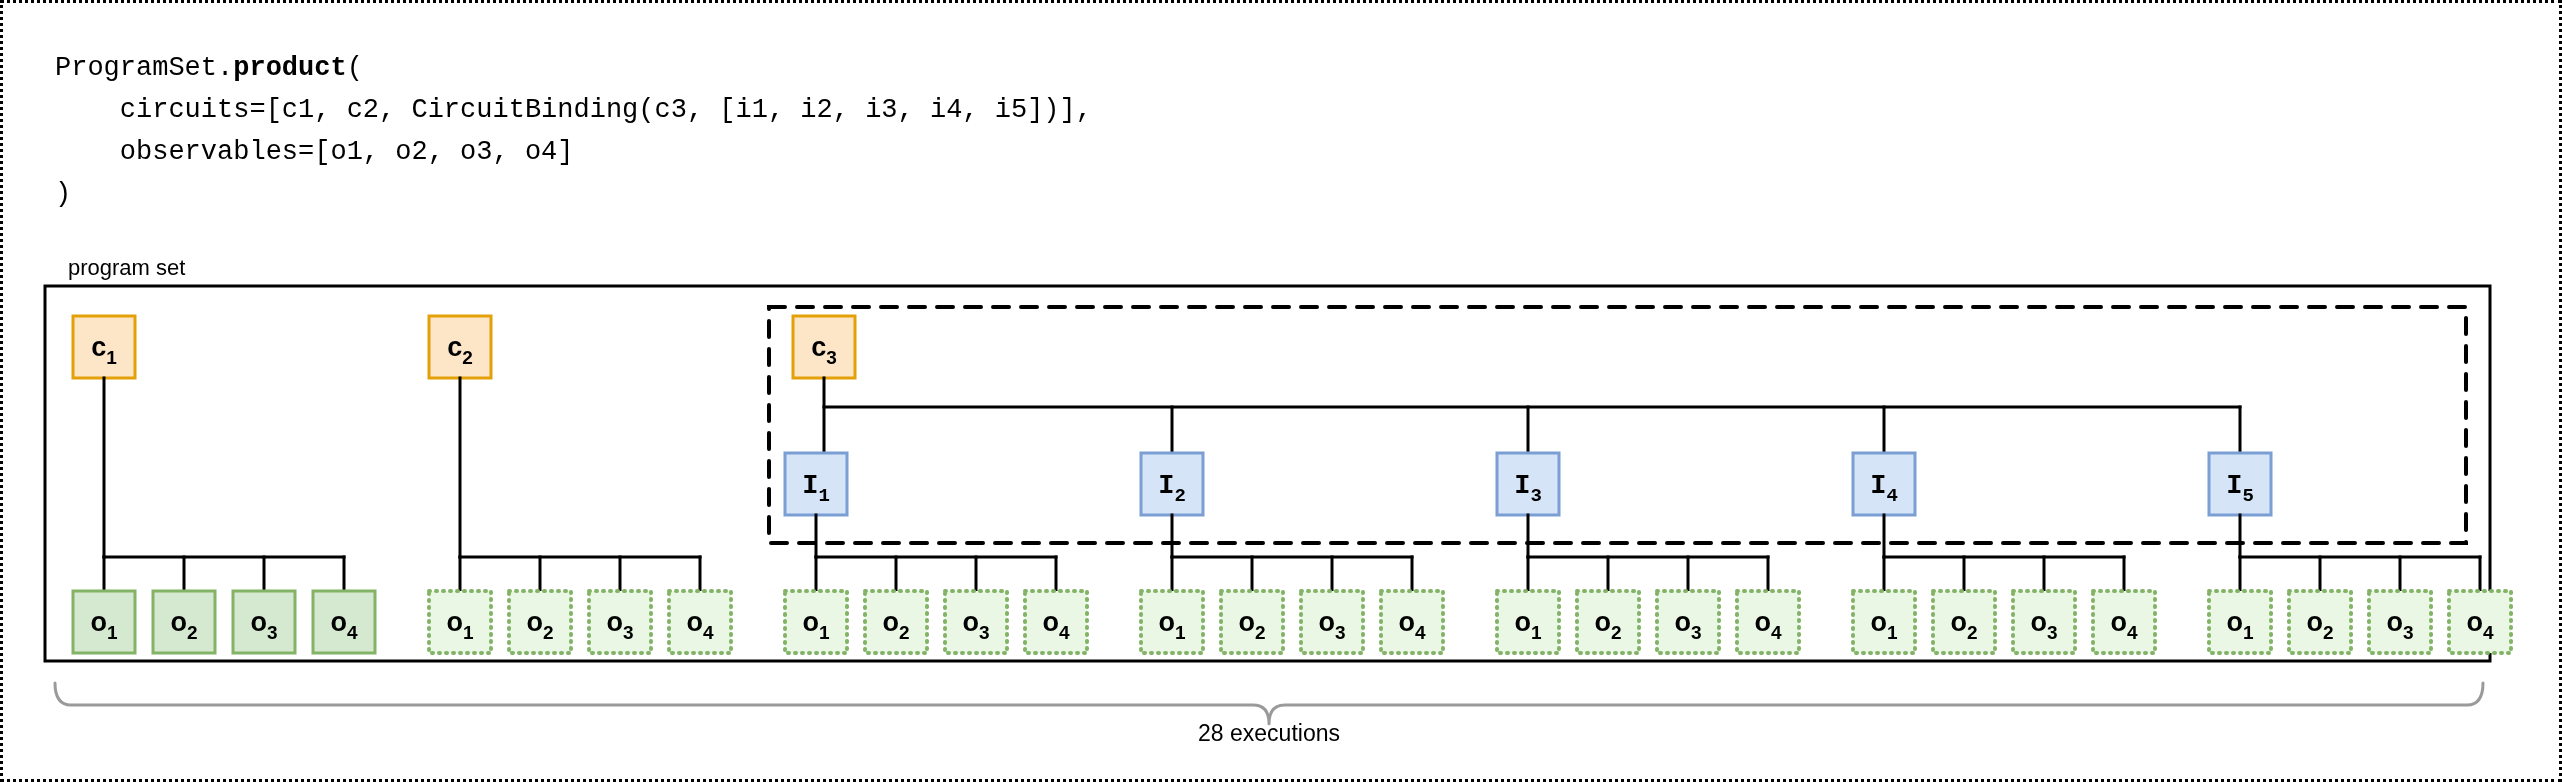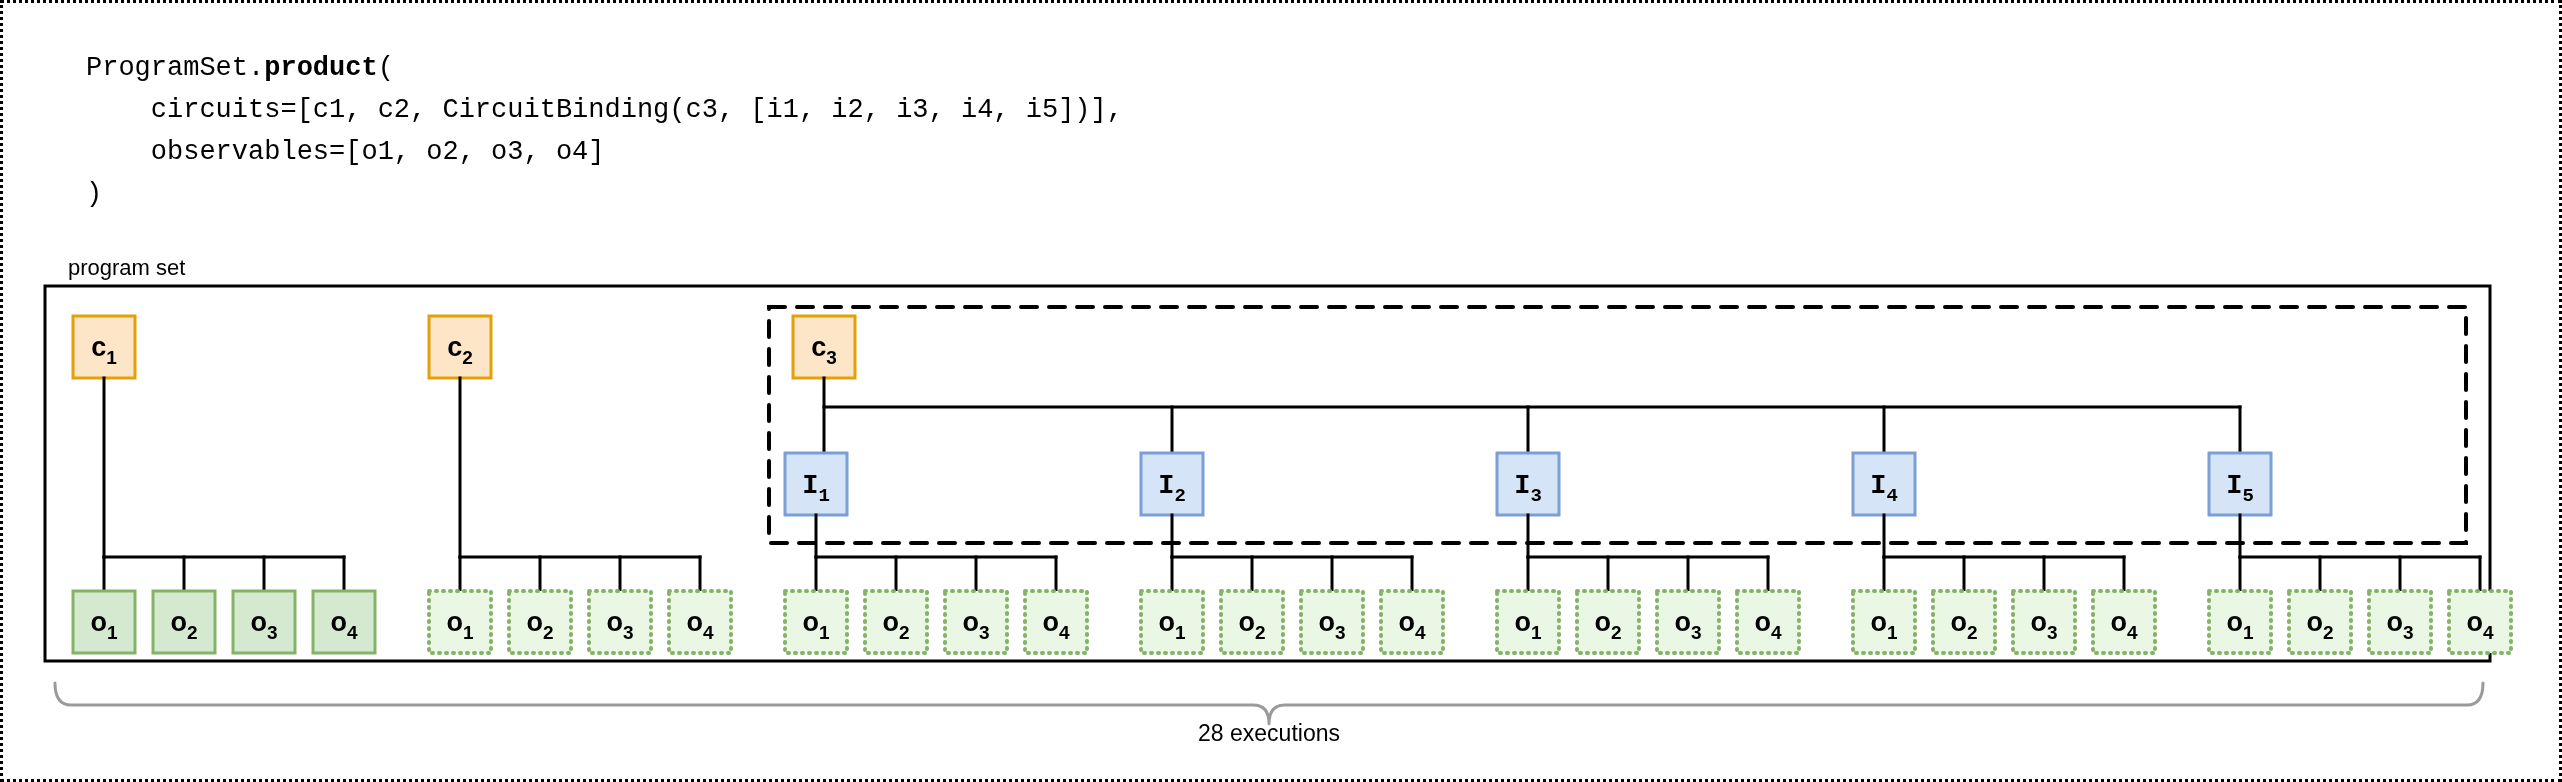--- a/index.html
+++ b/index.html
@@ -1,20 +1,20 @@
 <!DOCTYPE html>
 <html><head>
 <meta charset="utf-8">
 <style>
   html,body{margin:0;padding:0;background:#ffffff;}
   body{width:2562px;height:782px;font-family:"Liberation Sans",sans-serif;overflow:hidden;}
   #page{position:relative;width:2562px;height:782px;box-sizing:border-box;
         border:3px dotted #000;background:#fff;}
   #code{position:absolute;left:52px;top:44px;white-space:pre;
-        font-family:"Liberation Mono",monospace;font-size:27px;line-height:42px;color:#000;margin-left:31px;}
+        font-family:"Liberation Mono",monospace;font-size:27px;line-height:42px;color:#000;}
   #code b{font-weight:bold;}
   #svg-wrap{position:absolute;left:0;top:0;width:2562px;height:782px;}
   svg{display:block;}
   .lbl{font-family:"Liberation Sans",sans-serif;font-size:22px;fill:#000;}
   .boxlbl{font-family:"Liberation Sans",sans-serif;font-size:27px;font-weight:bold;fill:#000;}
   .boxlbl-i{font-family:"Liberation Mono",monospace;font-size:27px;font-weight:bold;fill:#000;}
   .sub{font-size:19px;font-weight:bold;}
   .sub-i{font-size:19px;font-weight:bold;}
   .brace-lbl{font-family:"Liberation Sans",sans-serif;font-size:23px;fill:#000;}
 </style>

